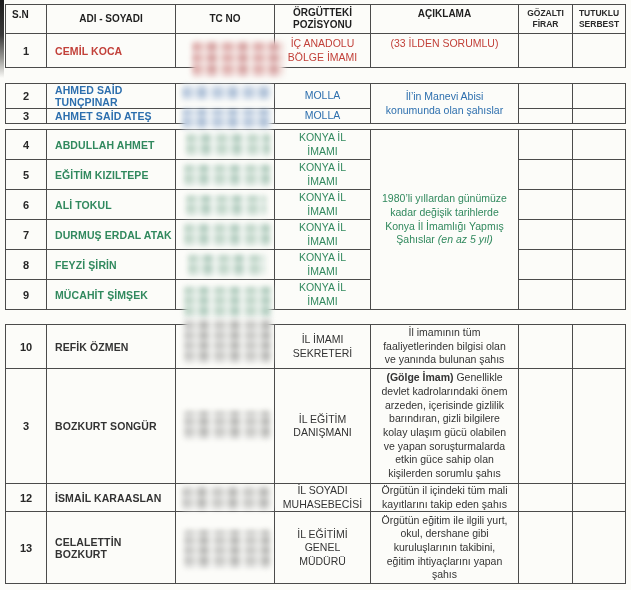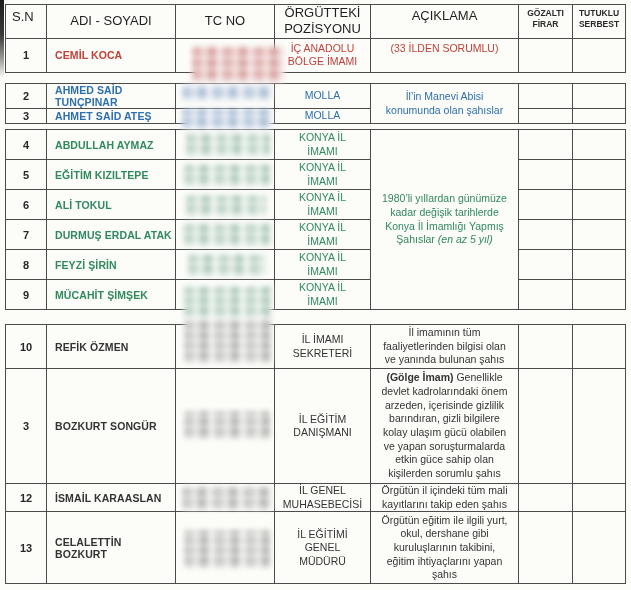--- a/index.html
+++ b/index.html
@@ -12,21 +12,21 @@
     position:absolute;left:0;top:0;width:4px;height:78px;z-index:5;
     background:linear-gradient(180deg,#1c1c1c 0%,#3a3a3a 45%,#9a9a96 75%,rgba(150,150,145,0) 100%);
   }
   table{
     border-collapse:collapse;table-layout:fixed;position:absolute;left:5px;width:620px;
   }
   td{
     border:1px solid #4b4b4b;padding:0;vertical-align:middle;text-align:center;
     overflow:visible;
   }
-  .hdr{font-weight:normal;font-size:13px;color:#1f1f1f;line-height:1.25;}
+  .hdr{font-weight:bold;font-size:10px;color:#1f1f1f;line-height:1.25;}
   .hdr-sm{font-weight:bold;font-size:8.5px;color:#2a2a2a;line-height:1.3;}
   .sn{font-weight:bold;font-size:11px;color:#282828;}
   .name{text-align:left;padding-left:8px;font-weight:bold;font-size:10.5px;letter-spacing:.1px;}
   .pos{font-size:10.5px;line-height:1.28;}
   .acik{font-size:10.5px;line-height:1.3;}
   .pre{white-space:pre-line;}
   .vtop{vertical-align:top;}
   .pt3{padding-top:3px;}
   .snhdr{vertical-align:top;text-align:left;padding:4px 0 0 6px;}
   .red{color:#c2413a;}
@@ -141,21 +141,21 @@
       <col style="width:129px">
       <col style="width:99px">
       <col style="width:96px">
       <col style="width:148px">
       <col style="width:54px">
       <col style="width:53px">
     </colgroup>
   <tbody>
       <tr style="height:30px">
     <td class="sn"><span>4</span></td>
-    <td class="name green"><span>ABDULLAH AYMAZ</span></td>
+    <td class="name green"><span>ABDULLAH AHMET</span></td>
     <td class="tc">
           <div class="rd rd-green" style="left:10px;top:3px;width:84px;height:23px;"></div>
         </td>
     <td class="pos green"><span class="pre">KONYA İL
 İMAMI</span></td>
     <td class="acik green" rowspan="6"><span class="pre">1980’li yıllardan günümüze
 kadar değişik tarihlerde
 Konya İl İmamlığı Yapmış
 Şahıslar</span><i>(en az 5 yıl)</i></td>
     <td></td>
@@ -263,21 +263,21 @@
 kişilerden sorumlu şahıs</span></td>
     <td></td>
     <td></td>
   </tr>
   <tr style="height:27px">
     <td class="sn"><span>12</span></td>
     <td class="name dark"><span>İSMAİL KARAASLAN</span></td>
     <td class="tc">
           <div class="rd rd-gray" style="left:6px;top:2px;width:90px;height:24px;"></div>
         </td>
-    <td class="pos dark"><span class="pre">İL GENEL
+    <td class="pos dark"><span class="pre">İL SOYADI
 MUHASEBECİSİ</span></td>
     <td class="acik dark"><span class="pre">Örgütün il içindeki tüm mali
 kayıtlarını takip eden şahıs</span></td>
     <td></td>
     <td></td>
   </tr>
   <tr style="height:72px">
     <td class="sn"><span>13</span></td>
     <td class="name dark"><span>CELALETTİN BOZKURT</span></td>
     <td class="tc">

